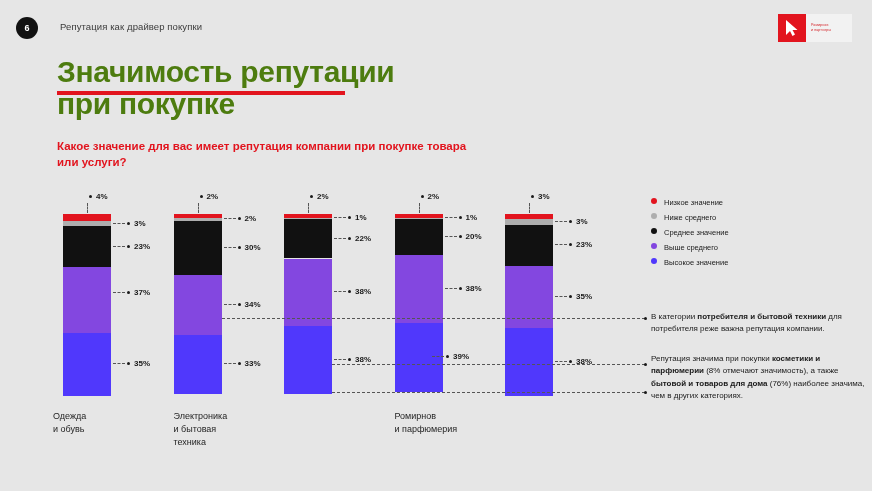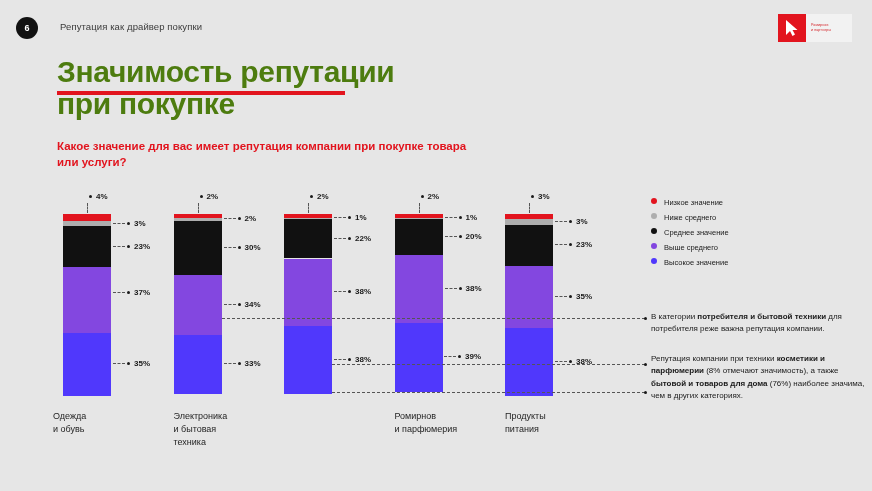--- a/index.html
+++ b/index.html
@@ -178,36 +178,34 @@
     <div class="seg" style="position: absolute; left: 394.5px; top: 214px; height: 3.56px; background: rgb(226, 20, 30);"></div>
     <div class="top-stem" style="left: 418.5px; top: 203px;"></div>
     <div class="top-label" style="left: 420.5px; top: 192px;"><span class="dot"></span>2%</div>
     <div class="seg" style="position: absolute; left: 394.5px; top: 217.56px; height: 1.78px; background: rgb(174, 174, 174);"></div>
     <div class="seg-label" style="left: 444.5px; top: 213.45px;"><span class="lead"></span><span class="dot"></span>1%</div>
     <div class="seg" style="position: absolute; left: 394.5px; top: 219.34px; height: 35.6px; background: rgb(17, 17, 17);"></div>
     <div class="seg-label" style="left: 444.5px; top: 232.14px;"><span class="lead"></span><span class="dot"></span>20%</div>
     <div class="seg" style="position: absolute; left: 394.5px; top: 254.94px; height: 67.64px; background: rgb(131, 71, 224);"></div>
     <div class="seg-label" style="left: 444.5px; top: 283.76px;"><span class="lead"></span><span class="dot"></span>38%</div>
     <div class="seg" style="position: absolute; left: 394.5px; top: 322.58px; height: 69.42px; background: rgb(80, 56, 252);"></div>
-    <div class="seg-label" style="left: 444px; top: 352.29px; justify-content: space-between;"><span class="lead"></span><span class="dot"></span>39%</div>
+    <div class="seg-label" style="left: 432px; top: 352.29px; justify-content: space-between;"><span class="lead"></span><span class="dot"></span>39%</div>
     <div class="cat-label" style="left: 394.5px; top: 410px;">Ромирнов
 и парфюмерия</div>
     <div class="seg" style="position: absolute; left: 505px; top: 214px; height: 5.34px; background: rgb(226, 20, 30);"></div>
     <div class="top-stem" style="left: 529px; top: 203px;"></div>
     <div class="top-label" style="left: 531px; top: 192px;"><span class="dot"></span>3%</div>
     <div class="seg" style="position: absolute; left: 505px; top: 219.34px; height: 5.34px; background: rgb(174, 174, 174);"></div>
     <div class="seg-label" style="left: 555px; top: 217.01px;"><span class="lead"></span><span class="dot"></span>3%</div>
     <div class="seg" style="position: absolute; left: 505px; top: 224.68px; height: 40.94px; background: rgb(17, 17, 17);"></div>
     <div class="seg-label" style="left: 555px; top: 240.15px;"><span class="lead"></span><span class="dot"></span>23%</div>
     <div class="seg" style="position: absolute; left: 505px; top: 265.62px; height: 62.3px; background: rgb(131, 71, 224);"></div>
     <div class="seg-label" style="left: 555px; top: 291.77px;"><span class="lead"></span><span class="dot"></span>35%</div>
     <div class="seg" style="position: absolute; left: 505px; top: 327.92px; height: 67.64px; background: rgb(80, 56, 252);"></div>
     <div class="seg-label" style="left: 555px; top: 356.74px;"><span class="lead"></span><span class="dot"></span>38%</div>
-    <div class="cat-label" style="left: 505px; top: 410px;">Продукты
-питания</div>
     <div class="conn" style="left: 221.5px; top: 318px; width: 423.5px;"></div>
     <div class="conn-dot" style="left: 644px; top: 317px;"></div>
     <div class="conn" style="left: 332px; top: 364px; width: 313px;"></div>
     <div class="conn-dot" style="left: 644px; top: 363px;"></div>
     <div class="conn" style="left: 332px; top: 392px; width: 313px;"></div>
     <div class="conn-dot" style="left: 644px; top: 391px;"></div>
   </div>
 
 <div class="legend" id="legend-root">
     <div class="legend-row">
@@ -229,14 +227,14 @@
     <div class="legend-row">
       <span class="legend-dot" style="background: rgb(80, 56, 252);"></span>
       <span class="legend-text">Высокое значение</span>
     </div>
   </div>
 
 <div class="annot annot-1">
   <span>В категории </span><b>потребителя и бытовой техники</b><span> для потребителя реже важна репутация компании.</span>
 </div>
 <div class="annot annot-2">
-  <span>Репутация компании при техники </span><b>косметики и парфюмерии</b><span> (8% отмечают значимость), а также </span><b>бытовой и товаров для дома</b><span> (76%) наиболее значима, чем в других категориях.</span>
+  <span>Репутация значима при покупки </span><b>косметики и парфюмерии</b><span> (8% отмечают значимость), а также </span><b>бытовой и товаров для дома</b><span> (76%) наиболее значима, чем в других категориях.</span>
 </div>
 
 </body></html>

